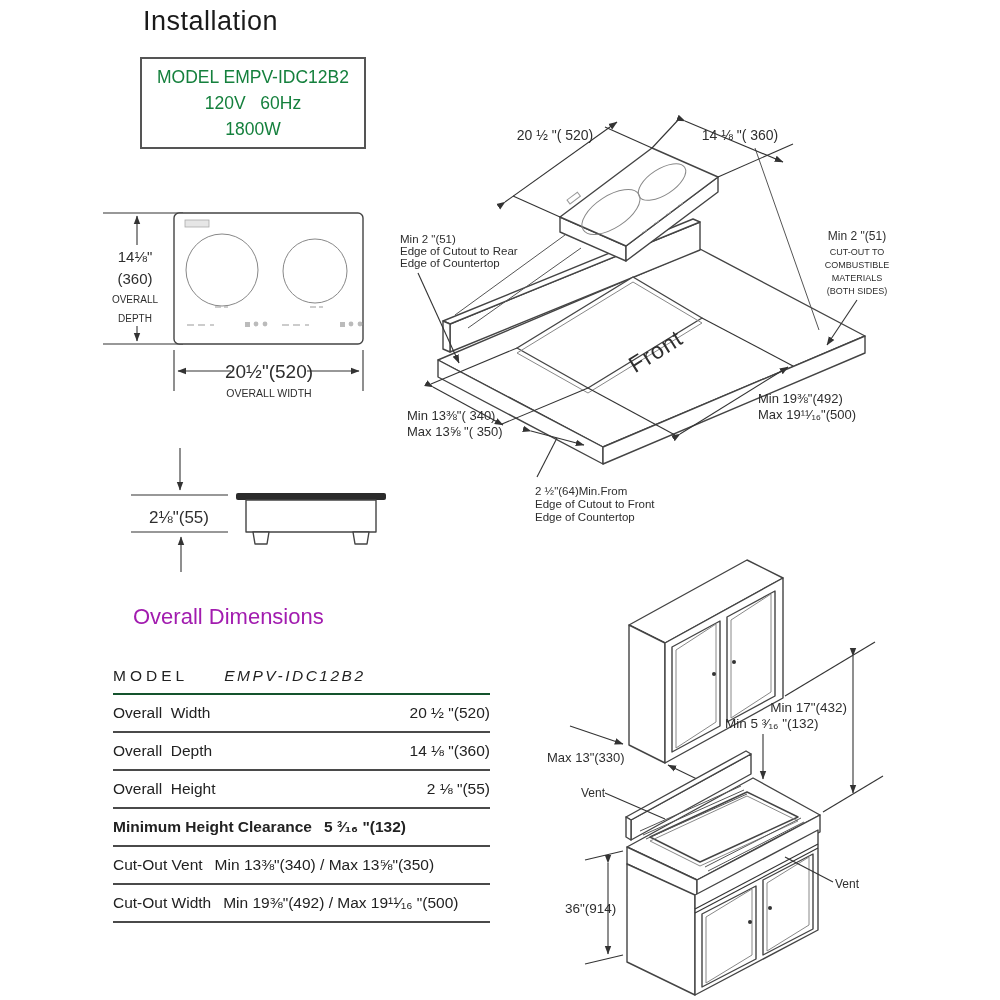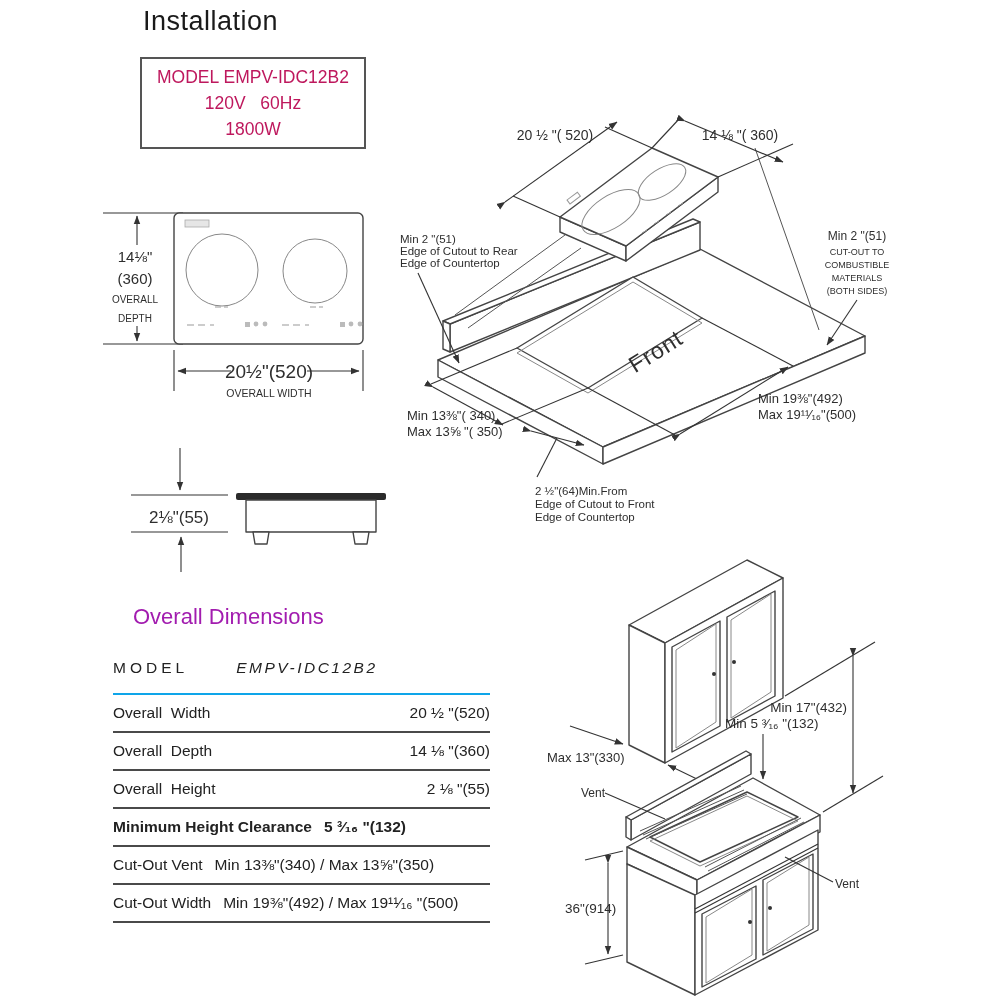--- a/index.html
+++ b/index.html
@@ -2,25 +2,25 @@
 <html><head>
 <meta charset="utf-8">
 <style>
   html,body{margin:0;padding:0;background:#fff;}
   body{width:1000px;height:1000px;position:relative;overflow:hidden;
        font-family:"Liberation Sans",sans-serif;color:#222;}
   .abs{position:absolute;}
   #title{left:143px;top:6px;font-size:27px;font-weight:normal;color:#1a1a1a;letter-spacing:.5px;}
   #model-box{left:140px;top:57px;width:222px;height:88px;border:2px solid #555;
              display:flex;flex-direction:column;justify-content:center;align-items:center;}
-  #model-box div{font-size:17.5px;color:#be185d;line-height:26px;white-space:pre;}
+  #model-box div{font-size:17.5px;color:#15803d;line-height:26px;white-space:pre;}
   #overall-dims-caption{left:133px;top:604px;font-size:22px;font-weight:500;color:#a21caf;}
   #spec-table{left:113px;top:659px;width:377px;}
-  #spec-table .thead{display:flex;align-items:flex-start;height:34px;border-bottom:2px solid #0ea5e9;
-                     font-size:15.5px;gap:12px;}
+  #spec-table .thead{display:flex;align-items:center;height:34px;border-bottom:2px solid #14532d;
+                     font-size:15.5px;}
   #spec-table .thead .mlabel{letter-spacing:4px;}
   #spec-table .thead .mvalue{letter-spacing:2.5px;margin-left:36px;font-style:italic;}
   #spec-table .row{display:flex;align-items:center;height:36px;border-bottom:2px solid #4a4a4a;
                    font-size:15.5px;white-space:pre;}
   #spec-table .row.split{justify-content:space-between;}
   #spec-table .row.inline .val{margin-left:12px;}
   #spec-table .row.bold{font-weight:bold;}
   svg{position:absolute;overflow:visible;}
   svg text{font-family:"Liberation Sans",sans-serif;fill:#2e2e2e;}
   .struct{stroke:#444;stroke-width:1.4;fill:#fff;stroke-linejoin:round;}

